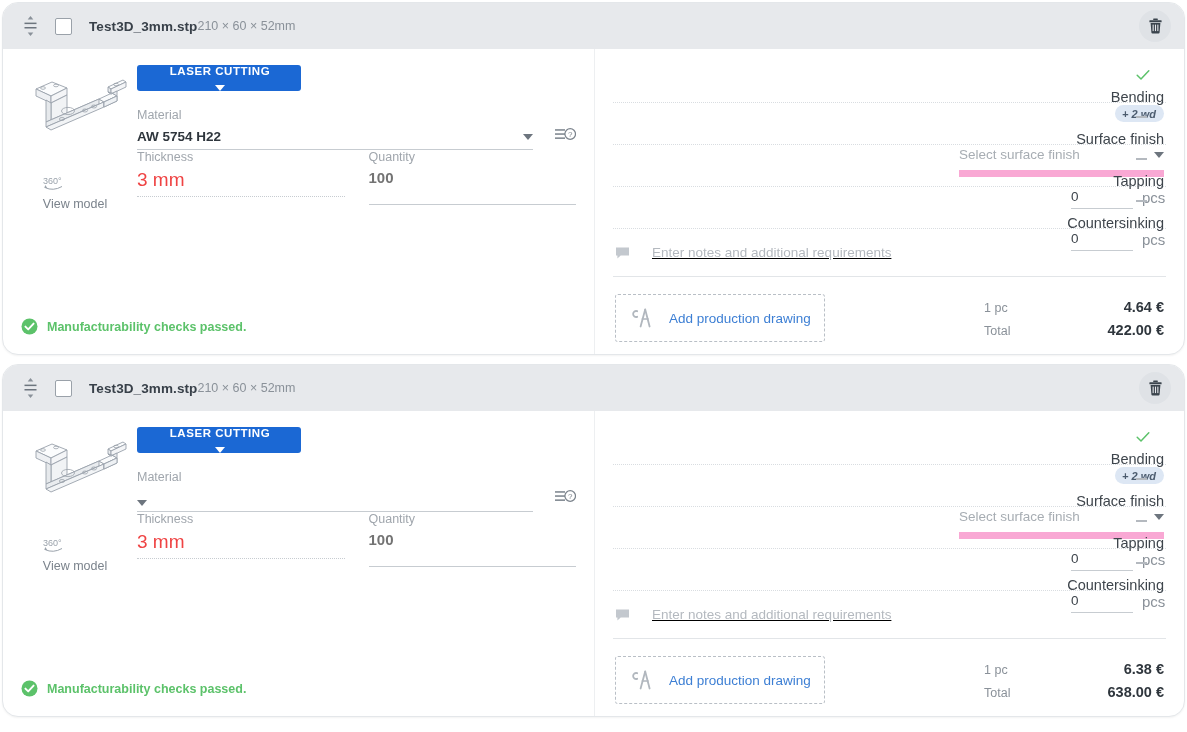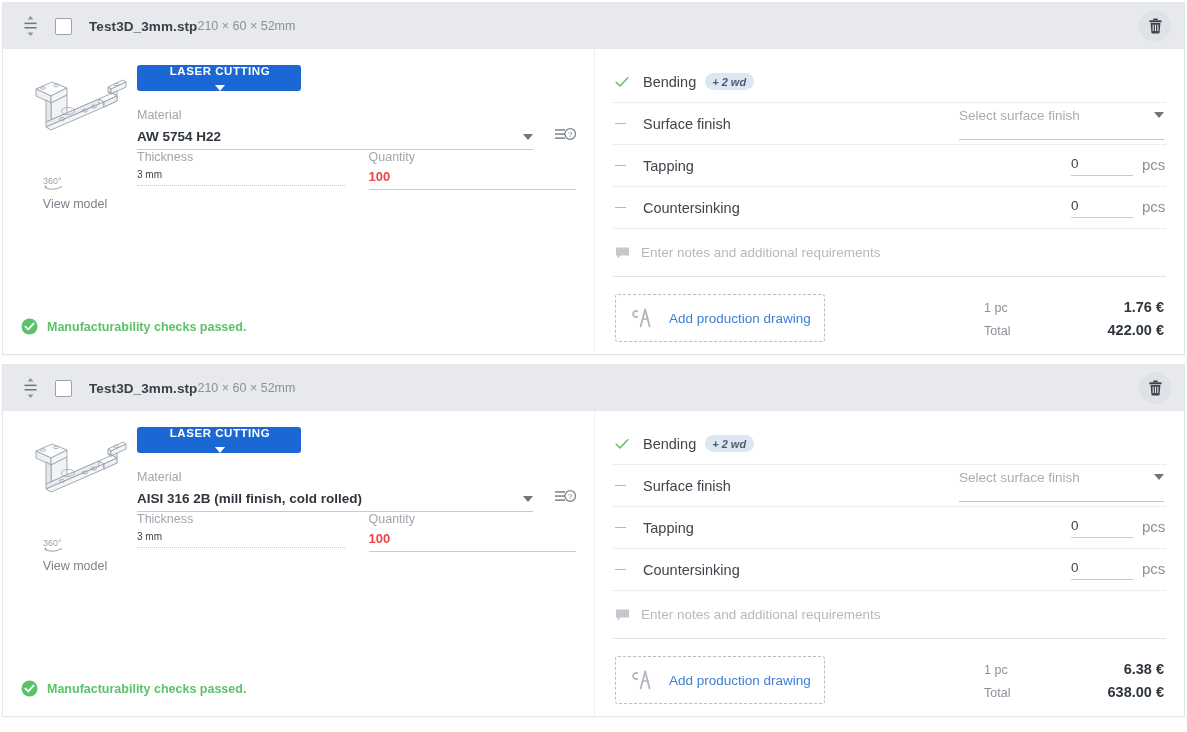--- a/index.html
+++ b/index.html
@@ -14,21 +14,21 @@
 
   .page { width: 1187px; padding: 0; }
 
   
   .card {
     position: relative;
     width: 1183px;
     margin: 2px auto 0 auto;
     background: #ffffff;
     border: 1px solid #e4e7ea;
-    border-radius: 0;
+    border-radius: 16px;
     box-shadow: 0 1px 2px rgba(0,0,0,0.05);
     overflow: hidden;
   }
   .card + .card { margin-top: 9px; }
 
   
   .card-head {
     height: 46px;
     background: #e7e9ec;
     display: flex;
@@ -166,50 +166,51 @@
     color: #2f363d;
     white-space: nowrap;
   }
   .mat-info-icon { margin-bottom: 4px; cursor: pointer; flex: 0 0 auto; }
 
   .two-col { display: flex; gap: 24px; }
   .col { width: 213px; }
   .disabled-input {
     border-bottom: 1px dotted #c7ccd1;
     padding-bottom: 5px;
-    font-size: 10px;
-    color: #404040;
+    font-size: 19px;
+    color: #ef4444;
   }
   .active-input {
     border-bottom: 1px solid #c7ccd1;
-    padding-bottom: 5px;
-    font-size: 13px;
+    padding-bottom: 18px;
+    font-size: 15px;
     font-weight: bold;
-    color: #ef4444;
+    color: #737373;
   }
 
   
   .manuf {
     position: absolute;
     left: 18px; bottom: 19px;
     display: flex; align-items: center; gap: 9px; margin-top: 28px;
   }
   .manuf-text {
     font-size: 12.5px;
     font-weight: bold;
     color: #5cc26a;
     white-space: nowrap;
   }
 
   
   .op-row {
-    display: flex; align-items: center;
+    display: flex; align-items: flex-end;
     height: 42px;
     border-bottom: 1px dotted #d9dde1;
     padding: 0 2px;
+    flex-direction: column;
   }
   .op-row.first { border-top: none; }
   .op-status { width: 28px; flex: 0 0 28px; display: flex; align-items: center; }
   .dash {
     display: inline-block;
     width: 11px; height: 1.6px;
     background: #b4b9bf;
   }
   .op-name {
     font-size: 14.5px;
@@ -225,22 +226,22 @@
     font-weight: bold;
     padding: 2.5px 8px 2.5px 7px;
     border-radius: 9px;
     white-space: nowrap;
   }
   .op-spacer { flex: 1 1 auto; }
 
   .sel-finish {
     width: 205px;
     display: flex; align-items: center;
-    border-bottom: 1px solid #f9a8d4;
-    padding-bottom: 16px;
+    border-bottom: 7px solid #f9a8d4;
+    padding-bottom: 8px;
   }
   .sel-finish-text {
     flex: 1 1 auto;
     font-size: 13.5px;
     color: #a7adb3;
     white-space: nowrap;
   }
 
   .qty-wrap { display: flex; align-items: flex-end; gap: 9px; }
   .qty-field {
@@ -248,24 +249,25 @@
     border-bottom: 1px solid #c7ccd1;
     padding-bottom: 4px;
     text-align: left;
     font-size: 13.5px;
     color: #3e454c;
   }
   .qty-unit { font-size: 15px; color: #8a9199; width: 22px; margin-bottom: 3px; }
 
   
   .notes-row {
-    display: flex; align-items: center; gap: 11px;
+    display: flex; align-items: center; gap: 22px;
     height: 48px;
     border-bottom: 1px solid #e2e5e8;
     padding: 0 2px;
+    text-decoration: underline;
   }
   .notes-placeholder { font-size: 13.5px; color: #b4b9bf; }
 
   
   .right-footer {
     display: flex; align-items: center;
     padding: 17px 2px 0 2px;
   }
   .add-drawing {
     width: 210px; height: 48px;
@@ -486,21 +488,21 @@
               <path d="M6.2 5.2 a3 3 0 1 0 0 5.6" stroke="#b1b7be" stroke-width="1.8" fill="none" stroke-linecap="round"></path>
               <path d="M14.2 3.5 L9.6 20.5" stroke="#b1b7be" stroke-width="1.8" fill="none" stroke-linecap="round"></path>
               <path d="M14.2 3.5 L18.6 20.5" stroke="#b1b7be" stroke-width="1.8" fill="none" stroke-linecap="round"></path>
               <path d="M11.3 13 h5.7" stroke="#b1b7be" stroke-width="1.6" fill="none" stroke-linecap="round"></path>
             </svg>
             <span class="add-drawing-label">Add production drawing</span>
           </button>
           <div class="price-block">
             <div class="price-line">
               <span class="price-label">1 pc</span>
-              <span class="price-value">1.76 €</span>
+              <span class="price-value">4.64 €</span>
             </div>
             <div class="price-line">
               <span class="price-label">Total</span>
               <span class="price-value">422.00 €</span>
             </div>
           </div>
         </div>
 
       </div>
     </div>
@@ -578,21 +580,20 @@
         <div class="fields">
           <button class="proc-btn">
             <span class="proc-btn-label">LASER CUTTING</span>
             <span class="caret-white"></span>
           </button>
 
           <div class="field-group">
             <div class="field-label">Material</div>
             <div class="material-row">
               <div class="material-input">
-                <span class="material-value">AISI 316 2B (mill finish, cold rolled)</span>
                 <span class="caret-grey"></span>
               </div>
               <span class="mat-info-icon">
                 <svg width="21" height="15" viewBox="0 0 21 15">
                   <rect x="0" y="2.2" width="10" height="1.5" fill="#7b838c"></rect>
                   <rect x="0" y="6.3" width="10" height="1.5" fill="#7b838c"></rect>
                   <rect x="0" y="10.4" width="10" height="1.5" fill="#7b838c"></rect>
                   <circle cx="15.2" cy="7" r="5.3" fill="none" stroke="#7b838c" stroke-width="1.2"></circle>
                   <text x="15.2" y="10.3" text-anchor="middle" font-family="Liberation Sans, sans-serif" font-size="8" fill="#7b838c">?</text>
                 </svg>

